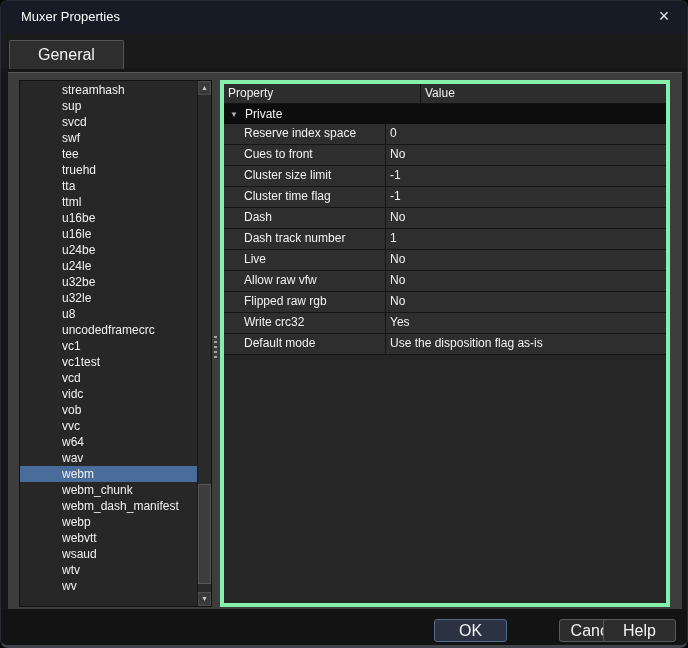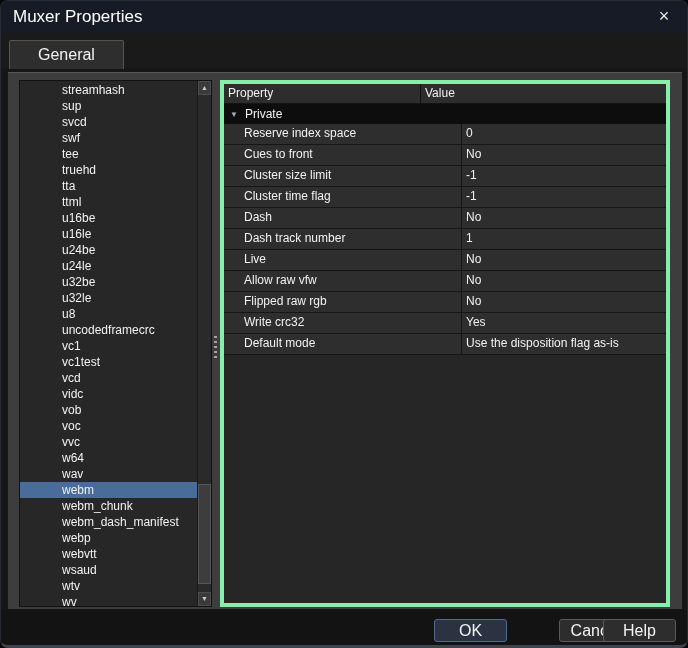--- a/index.html
+++ b/index.html
@@ -3,21 +3,21 @@
 <meta charset="utf-8">
 <style>
   html,body{margin:0;padding:0;background:#070708;}
   body{width:688px;height:648px;position:relative;overflow:hidden;
        font-family:"Liberation Sans","DejaVu Sans",sans-serif;color:#f2f2f2;}
   .dialog{position:absolute;inset:0;width:688px;height:648px;box-sizing:border-box;
           background:#161616;border:1px solid #272b33;border-bottom:3px solid #3f444c;
           border-radius:8px;overflow:hidden;}
   
   .titlebar{position:absolute;top:0;left:0;right:0;height:32px;background:var(--titlebar-bg,#161b26);}
-  .win-title{position:absolute;left:12px;top:0;line-height:32px;font-size:17px;color:#ffffff;white-space:nowrap;}
+  .win-title{position:absolute;left:20px;top:0;line-height:32px;font-size:13px;color:#ffffff;white-space:nowrap;}
   .close-btn{position:absolute;right:6px;top:0;width:34px;height:32px;text-align:center;
              line-height:30px;font-size:18px;color:#e8e8e8;cursor:pointer;}
   
   .tabstrip{position:absolute;top:32px;left:0;right:0;height:35px;background:#1a1a1a;}
   .tab{position:absolute;left:8px;bottom:-1px;height:29px;padding:0 28px;box-sizing:border-box;
        background:#2e2e2e;border:1px solid #565656;border-bottom:none;border-radius:2px 2px 0 0;
        font-size:16px;line-height:27px;z-index:2;cursor:pointer;}
   
   .pane{position:absolute;top:55px;left:7px;width:674px;height:541px;box-sizing:border-box;
         background:var(--pane-bg,#3d3d3d);border-top:1px solid #565656;margin-top:16px;}
@@ -42,21 +42,21 @@
         background:repeating-linear-gradient(to bottom,#a2a2a2 0 2px,transparent 2px 5px);}
   
   .ptable{position:absolute;left:212px;top:7px;width:450px;height:527px;box-sizing:border-box;
           background:#262626;border:4px solid #86efac;font-size:12px;}
   .thead{display:flex;height:19px;line-height:18px;background:#2d2d2d;border-bottom:1px solid #131313;}
   .th-prop{width:197px;padding-left:4px;box-sizing:border-box;border-right:1px solid #131313;}
   .th-val{flex:1;padding-left:4px;}
   .group-row{position:relative;height:20px;line-height:20px;background:#0d0d0d;padding-left:21px;cursor:default;}
   .group-row .tri{position:absolute;left:6px;top:1px;font-size:8px;color:#a9aeb6;}
   .trow{display:flex;height:20px;line-height:19px;background:#2e2e2e;border-bottom:1px solid #161616;cursor:default;}
-  .cell-prop{width:238px;padding-left:20px;box-sizing:border-box;border-right:1px solid #161616;white-space:nowrap;}
+  .cell-prop{width:162px;padding-left:20px;box-sizing:border-box;border-right:1px solid #161616;white-space:nowrap;}
   .cell-val{flex:1;padding-left:4px;white-space:nowrap;}
   
   .buttonbar{position:absolute;left:0;right:0;top:608px;height:37px;background:#131313;}
   .btn{position:absolute;top:10px;width:73px;height:23px;box-sizing:border-box;font-size:16px;
        color:#f2f2f2;background:#2d2d2d;border:1px solid #5a5a5a;border-radius:3px;
        font-family:inherit;cursor:pointer;padding:0;}
   .btn.ok{left:433px;background:#2b3342;border-color:var(--ok-border,#54688c);}
   .btn.cancel{left:516px;margin-left:42px;}
   .btn.help{left:602px;}
 </style>
@@ -114,21 +114,20 @@
           <div class="list-item">vc1</div>
 
           <div class="list-item">vc1test</div>
 
           <div class="list-item">vcd</div>
 
           <div class="list-item">vidc</div>
 
           <div class="list-item">vob</div>
 
-          <div class="list-item">voc</div>
 
           <div class="list-item">vvc</div>
 
           <div class="list-item">w64</div>
 
           <div class="list-item">wav</div>
 
           <div class="list-item selected">webm</div>
 
           <div class="list-item">webm_chunk</div>

